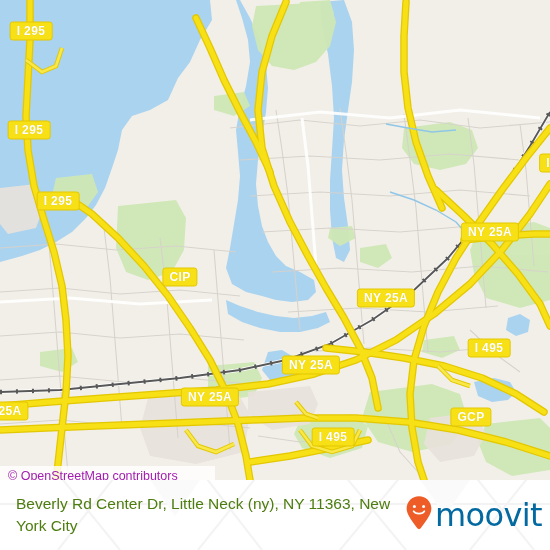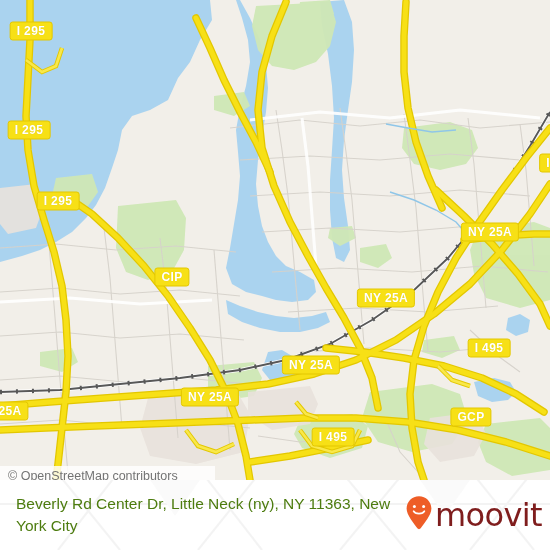--- a/index.html
+++ b/index.html
@@ -59,41 +59,41 @@
   }
   .pin-svg{display:block;}
 
   
   .attrib{
     position:absolute;left:0;top:466px;height:20px;width:215px;
     background:rgba(255,255,255,.82);
     display:flex;align-items:center;
   }
   .attrib span{
-    font-size:12.5px;color:#737373;padding-left:8px;line-height:13px;white-space:nowrap;
+    font-size:12.5px;color:#a21caf;padding-left:8px;line-height:13px;white-space:nowrap;
   }
 
   
   .footer{
     position:absolute;left:0;top:480px;width:550px;height:70px;
     background:#ffffff;overflow:hidden;
   }
   .footer-wm{position:absolute;left:0;top:0;width:550px;height:70px;opacity:.5;}
   .footer-inner{
     position:absolute;left:0;top:0;width:550px;height:70px;
     display:flex;align-items:center;justify-content:space-between;
     box-sizing:border-box;padding:0 8px 0 16px;
   }
   .addr{
     font-size:15.5px;line-height:22px;color:#4d7c0f;
     max-width:395px;
   }
   .brand{display:flex;align-items:center;gap:2px;flex:0 0 auto;}
   .brand-word{
-    font-size:32px;line-height:32px;color:#7f1d1d;letter-spacing:-.6px;
+    font-size:32px;line-height:32px;color:#0369a1;letter-spacing:-.6px;
     font-family:"DejaVu Sans","Liberation Sans",sans-serif;
   }
 </style>
 </head>
 <body>
 
 <div class="screen">
 
   <div class="map">
     <div class="map-bg"></div>
@@ -228,21 +228,21 @@
 
       <g fill="none" stroke="#8fc6e8" stroke-width="1.4">
         <path d="M390,192 L414,200 L436,210 L456,222 L470,238"></path>
         <path d="M386,124 L408,128 L432,132 L456,130"></path>
       </g>
     </svg>
 
     <div class="shield" style="left:31px;top:31px">I 295</div>
     <div class="shield" style="left:29px;top:130px">I 295</div>
     <div class="shield" style="left:58px;top:201px">I 295</div>
-    <div class="shield" style="left:172px;top:277px">CIP</div>
+    <div class="shield" style="left:180px;top:277px">CIP</div>
     <div class="shield" style="left:490px;top:232px">NY 25A</div>
     <div class="shield" style="left:386px;top:298px">NY 25A</div>
     <div class="shield" style="left:489px;top:348px">I 495</div>
     <div class="shield" style="left:311px;top:365px">NY 25A</div>
     <div class="shield" style="left:210px;top:397px">NY 25A</div>
     <div class="shield" style="left:10px;top:411px">25A</div>
     <div class="shield" style="left:471px;top:417px">GCP</div>
     <div class="shield" style="left:333px;top:437px">I 495</div>
     <div class="shield" style="left:548px;top:163px">I</div>
 

